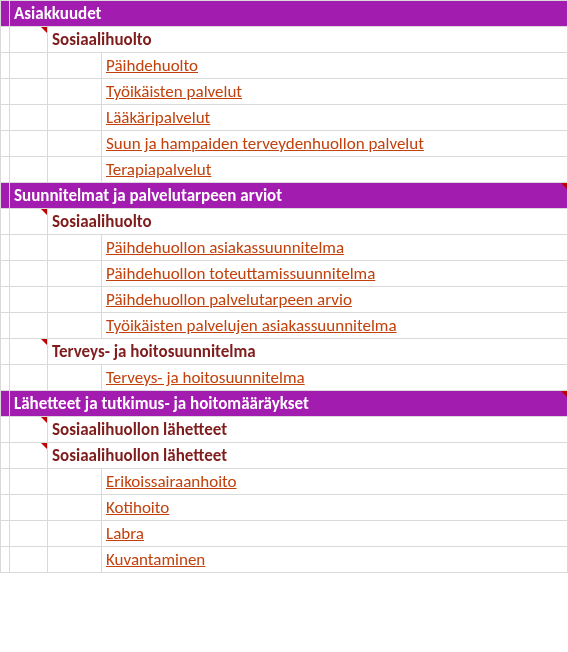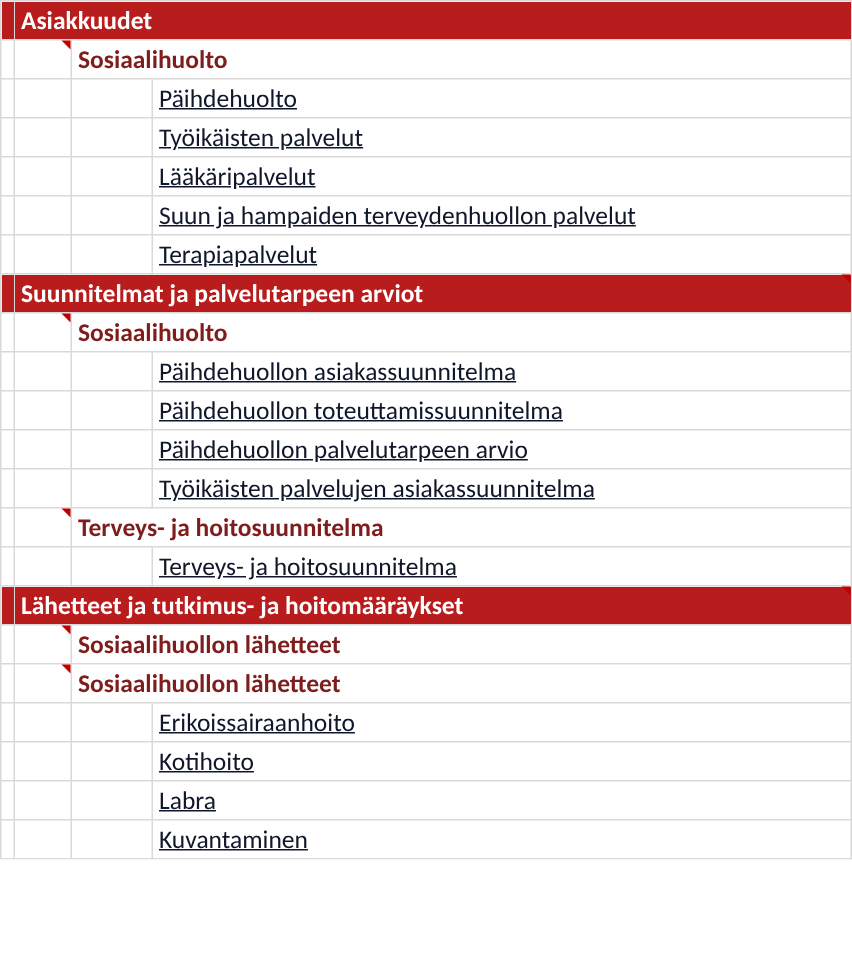--- a/index.html
+++ b/index.html
@@ -18,30 +18,30 @@
       height: 26px;
       padding: 2px 4px;
       vertical-align: middle;
       white-space: nowrap;
       position: relative;
     }
     td.col-a { width: 8px; }
     td.col-b { width: 38px; }
     td.col-c { width: 54px; }
     .section-header {
-      background: #b91c1c;
+      background: #a21caf;
       color: #fff;
       font-weight: bold;
     }
     .sub-header {
       font-weight: bold;
       color: #7f1d1d;
     }
     .link {
-      color: #0f172a;
+      color: #c2410c;
       text-decoration: underline;
       cursor: pointer;
     }
     .comment-marker::before {
       content: '';
       position: absolute;
       top: 0;
       right: 0;
       width: 0;
       height: 0;

